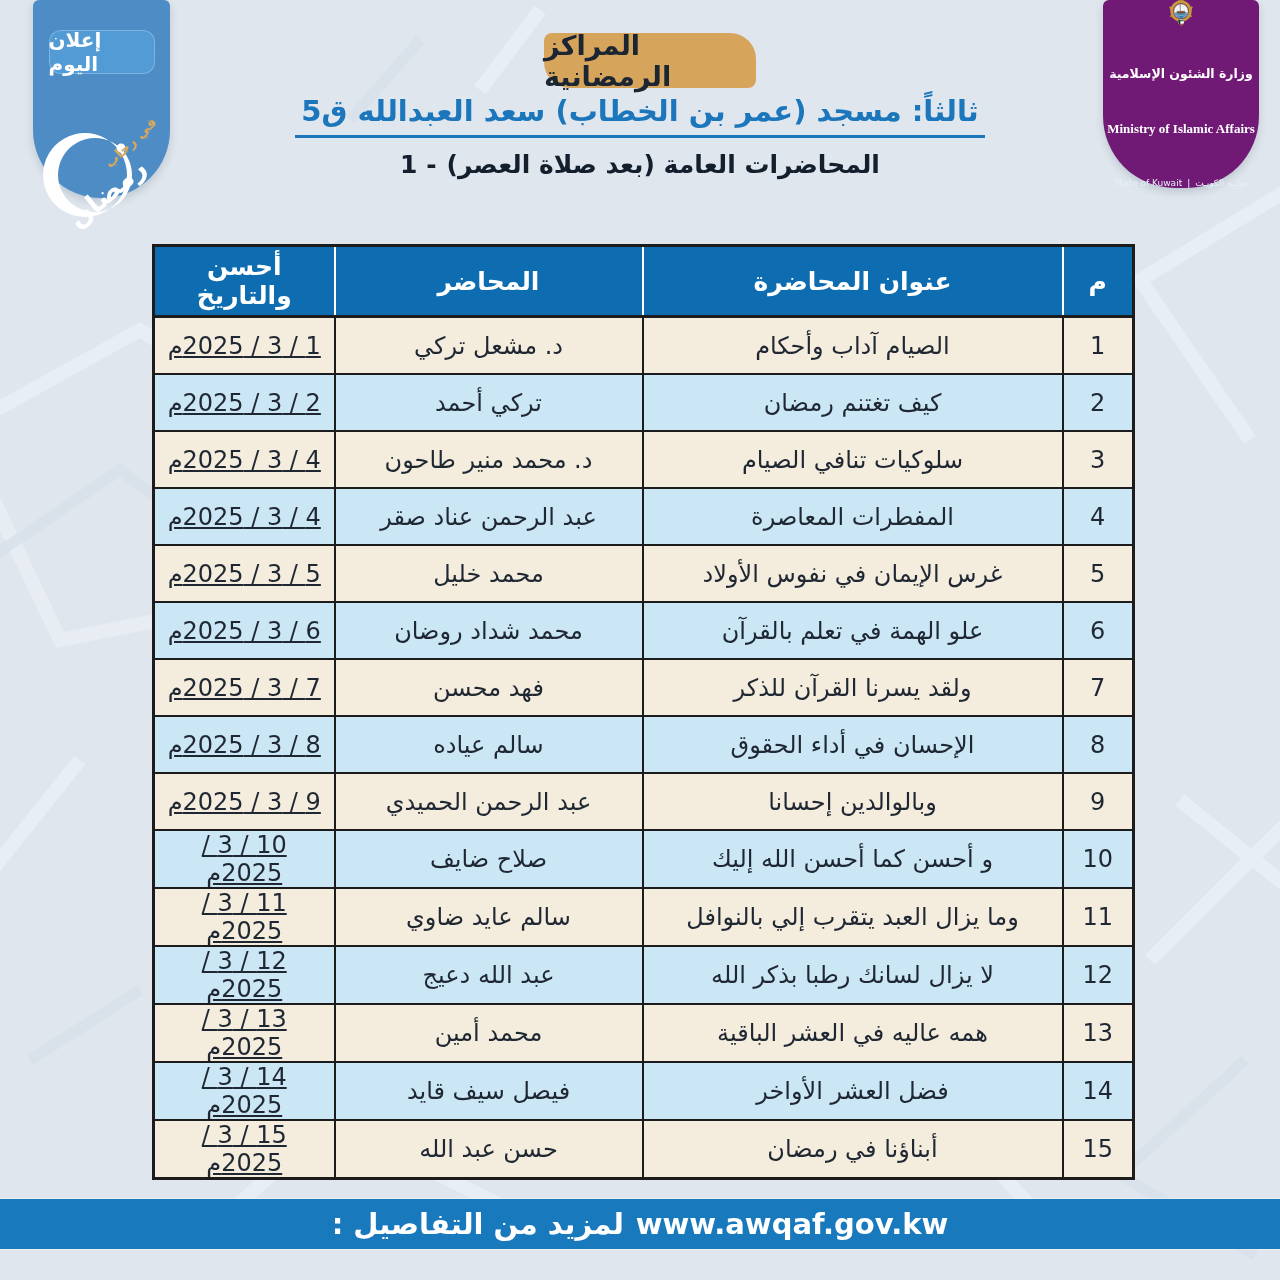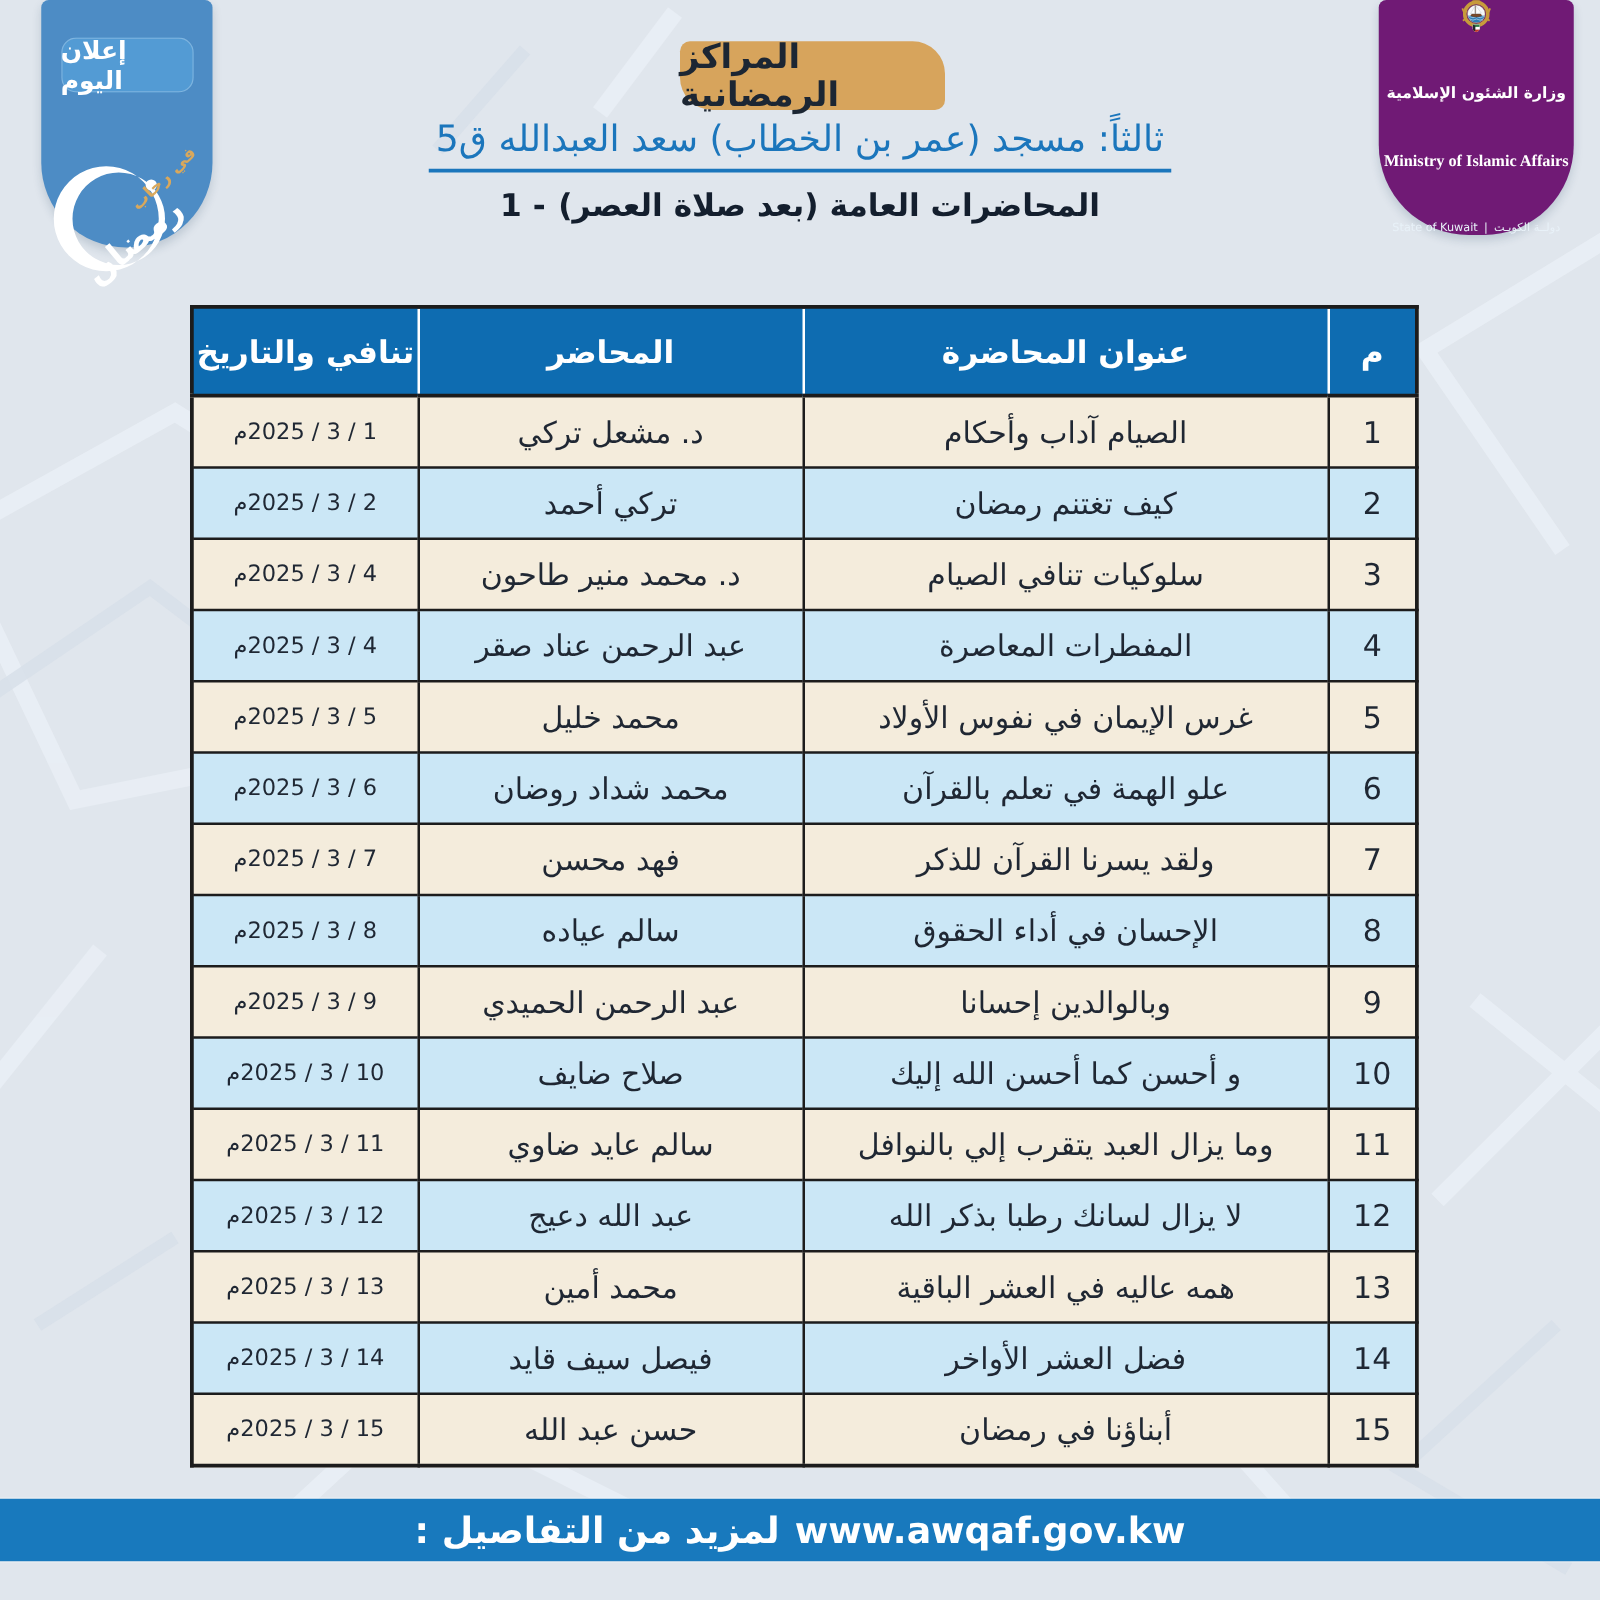--- a/index.html
+++ b/index.html
@@ -47,21 +47,21 @@
   .category-badge{
     left:544px;top:33px;width:212px;height:55px;
     background:#d7a45c;
     border-radius:8px 26px 8px 26px;
     display:flex;align-items:center;justify-content:center;
     color:#1c2633;font-size:27px;font-weight:bold;
   }
   .title-row{left:0;right:0;top:94px;text-align:center;}
   .main-title{
     display:inline-block;direction:rtl;
-    color:#1b76bc;font-size:29px;font-weight:normal;
+    color:#1b76bc;font-size:29px;font-weight:bold;
     padding:0 6px 7px 6px;border-bottom:3px solid #1b76bc;
   }
   .subtitle-row{
     left:0;right:0;top:150px;
     display:flex;justify-content:center;align-items:center;gap:10px;
     color:#141f2e;font-size:25px;font-weight:bold;direction:ltr;
   }
   .subtitle-text{direction:rtl;}
 
   
@@ -82,21 +82,21 @@
     font-size:25px;font-weight:bold;
     border-bottom:3px solid #1c1c1c;
   }
   table.lectures th + th{border-right:2px solid #ffffff;}
   table.lectures td{
     height:55px;border:2px solid #1c1c1c;
     text-align:center;vertical-align:middle;
     color:#1f2733;font-size:24px;
     padding:0 6px;
   }
-  table.lectures td.cell-date{font-size:18px;}
+  table.lectures td.cell-date{font-size:24px;text-decoration:underline;}
   table.lectures td.cell-num{font-size:24px;}
   table.lectures tbody tr:nth-child(odd) td{background:#f4ecdc;}
   table.lectures tbody tr:nth-child(even) td{background:#cbe7f6;}
 
   
   .footer-bar{
     left:0;top:1199px;width:1280px;height:50px;
     background:#1879bd;
     display:flex;align-items:center;justify-content:center;gap:12px;
     direction:rtl;color:#ffffff;font-size:29px;font-weight:bold;
@@ -196,21 +196,21 @@
         <col class="c-num">
         <col class="c-title">
         <col class="c-lect">
         <col class="c-date">
       </colgroup>
     <thead>
       <tr>
         <th>م</th>
         <th>عنوان المحاضرة</th>
         <th>المحاضر</th>
-        <th>تنافي والتاريخ</th>
+        <th>أحسن والتاريخ</th>
       </tr>
     </thead>
     <tbody>
       <tr>
         <td class="cell-num">1</td>
         <td class="cell-title">الصيام آداب وأحكام</td>
         <td class="cell-lect">د. مشعل تركي</td>
         <td class="cell-date">1 / 3 / 2025م</td>
       </tr>
       <tr>

